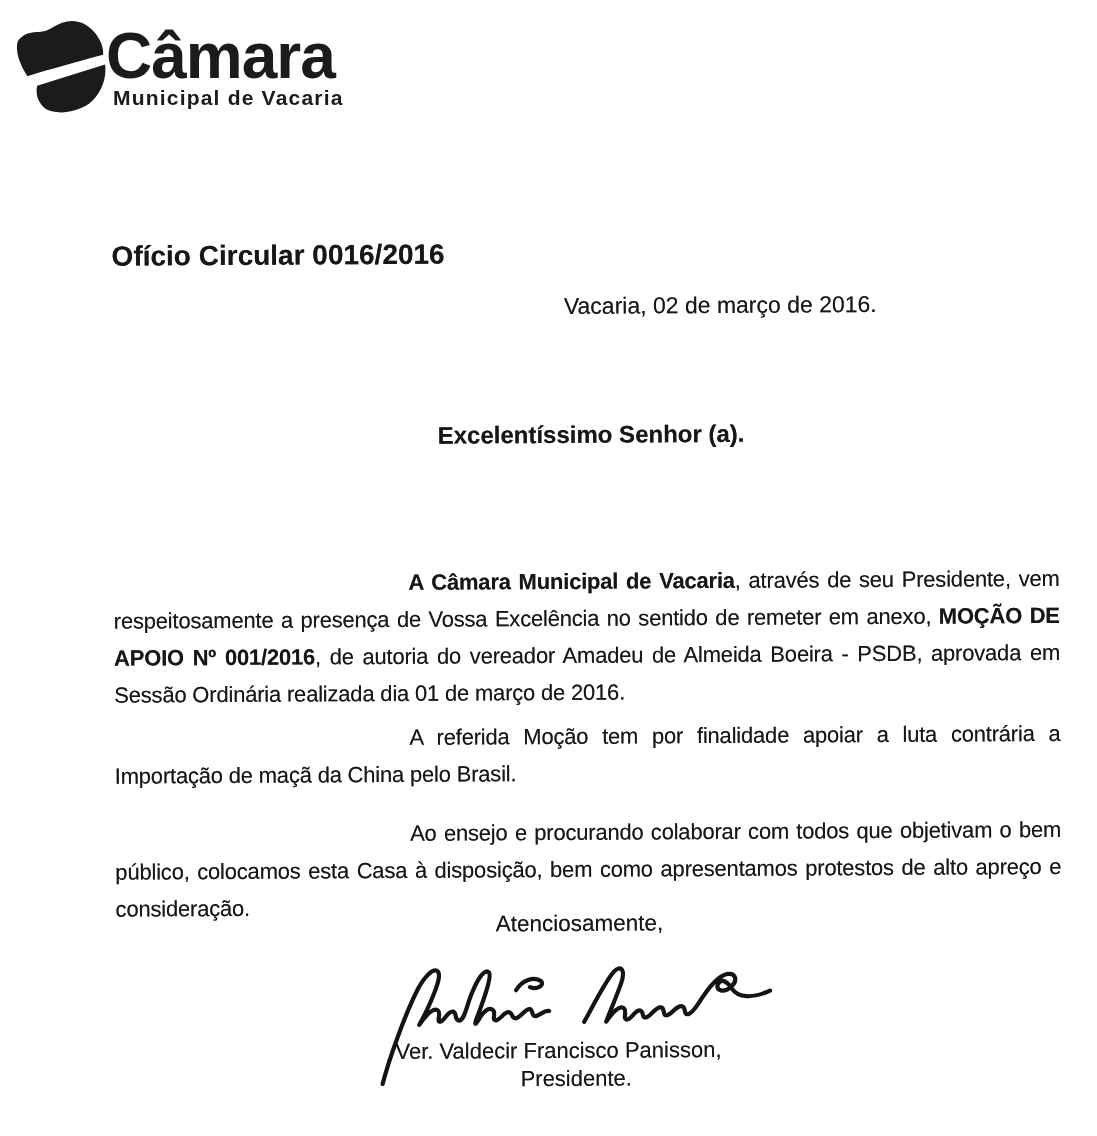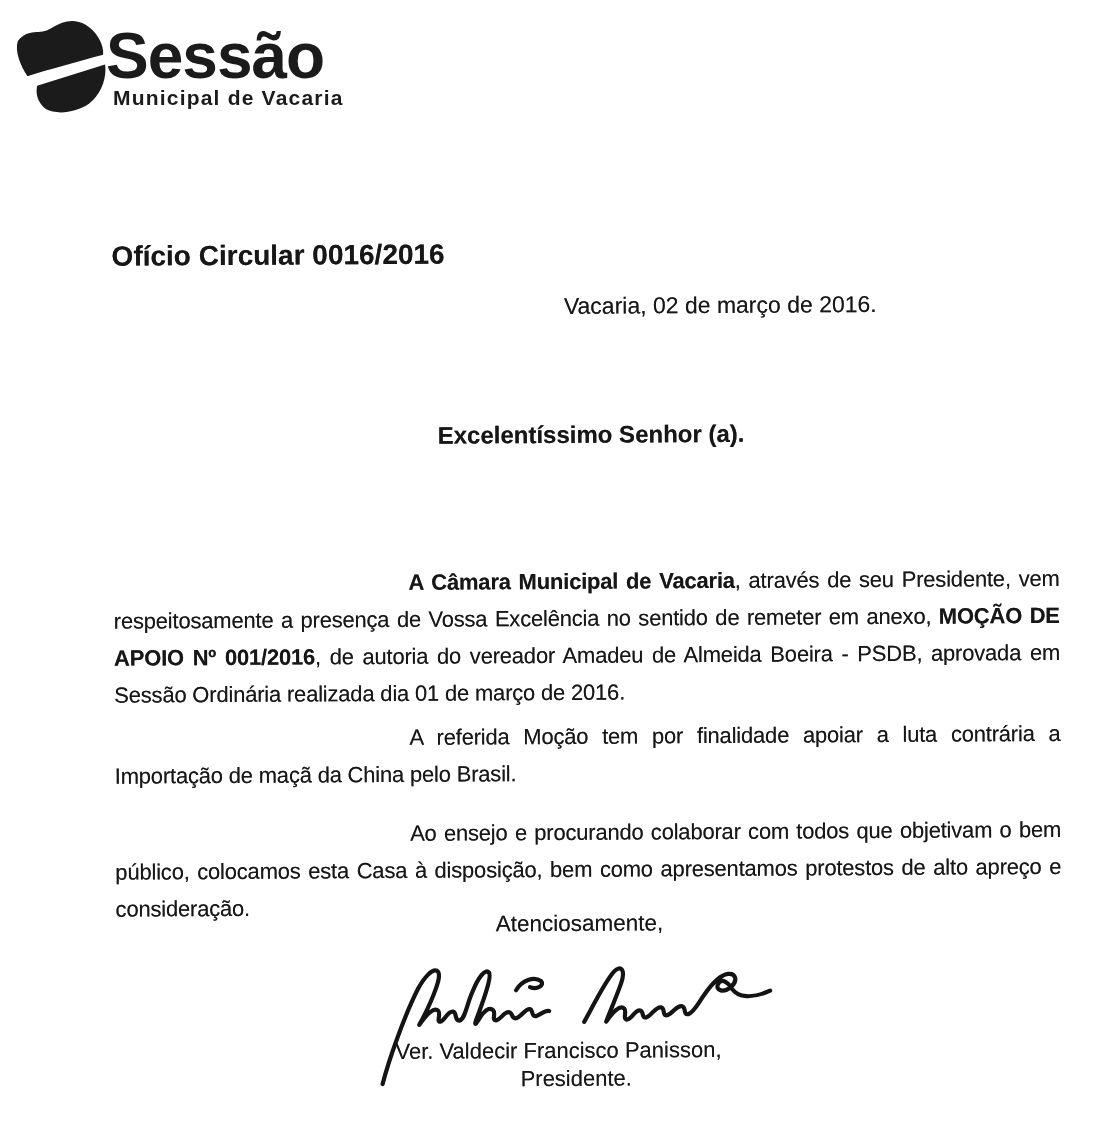--- a/index.html
+++ b/index.html
@@ -86,21 +86,21 @@
 <body>
 
 <div class="page">
 
   <div class="abs logo-mark">
     <svg width="97" height="100" viewBox="0 0 100 103" xmlns="http://www.w3.org/2000/svg" aria-hidden="true">
       <path fill="#1b1b1b" d="M8,28 C19,14 31,22 42,15 C54,7 66,4 78,11 C88,17 95,28 96,38 L96,42 C70,49 41,57 18,64 C10,52 5,38 8,28 Z"></path>
       <path fill="#1b1b1b" d="M28,74 L98,52 C100,66 94,82 82,92 C68,102 48,104 37,98 C29,92 26,83 28,74 Z"></path>
     </svg>
   </div>
-  <div class="abs org-name">Sessão</div>
+  <div class="abs org-name">Câmara</div>
   <div class="abs org-subtitle">Municipal de Vacaria</div>
 
   <div class="scan-tilt">
 
     <div class="abs doc-ref">Ofício Circular 0016/2016</div>
 
     <div class="abs date-line">Vacaria, 02 de março de 2016.</div>
 
     <div class="abs salutation">Excelentíssimo Senhor (a).</div>
 

